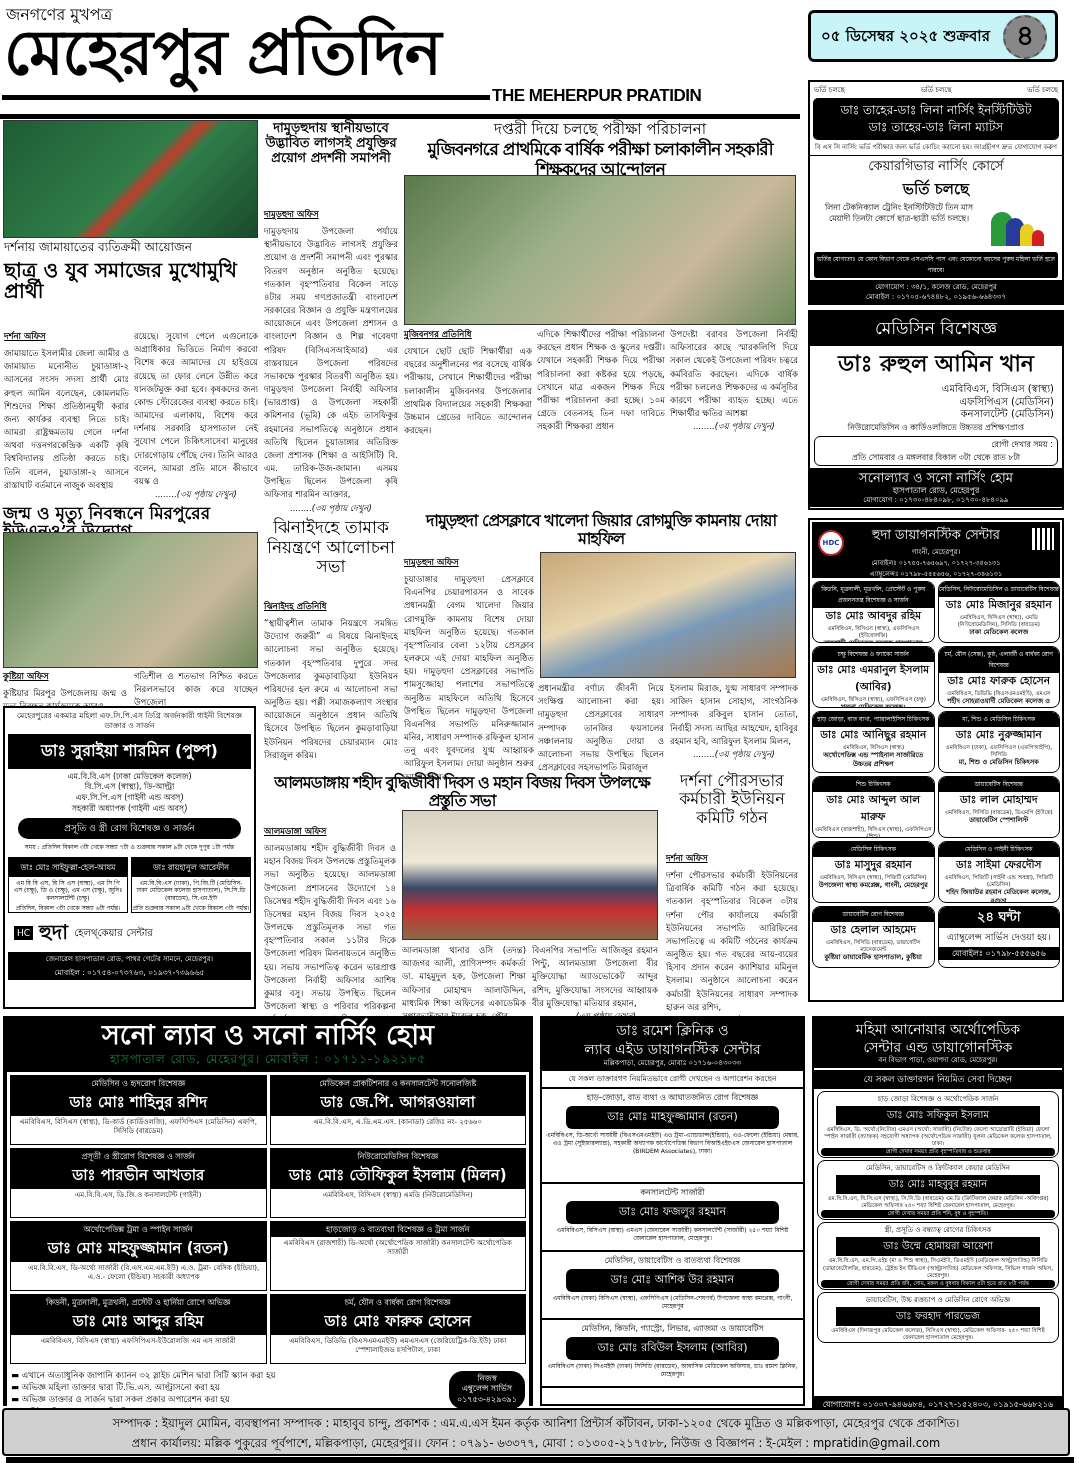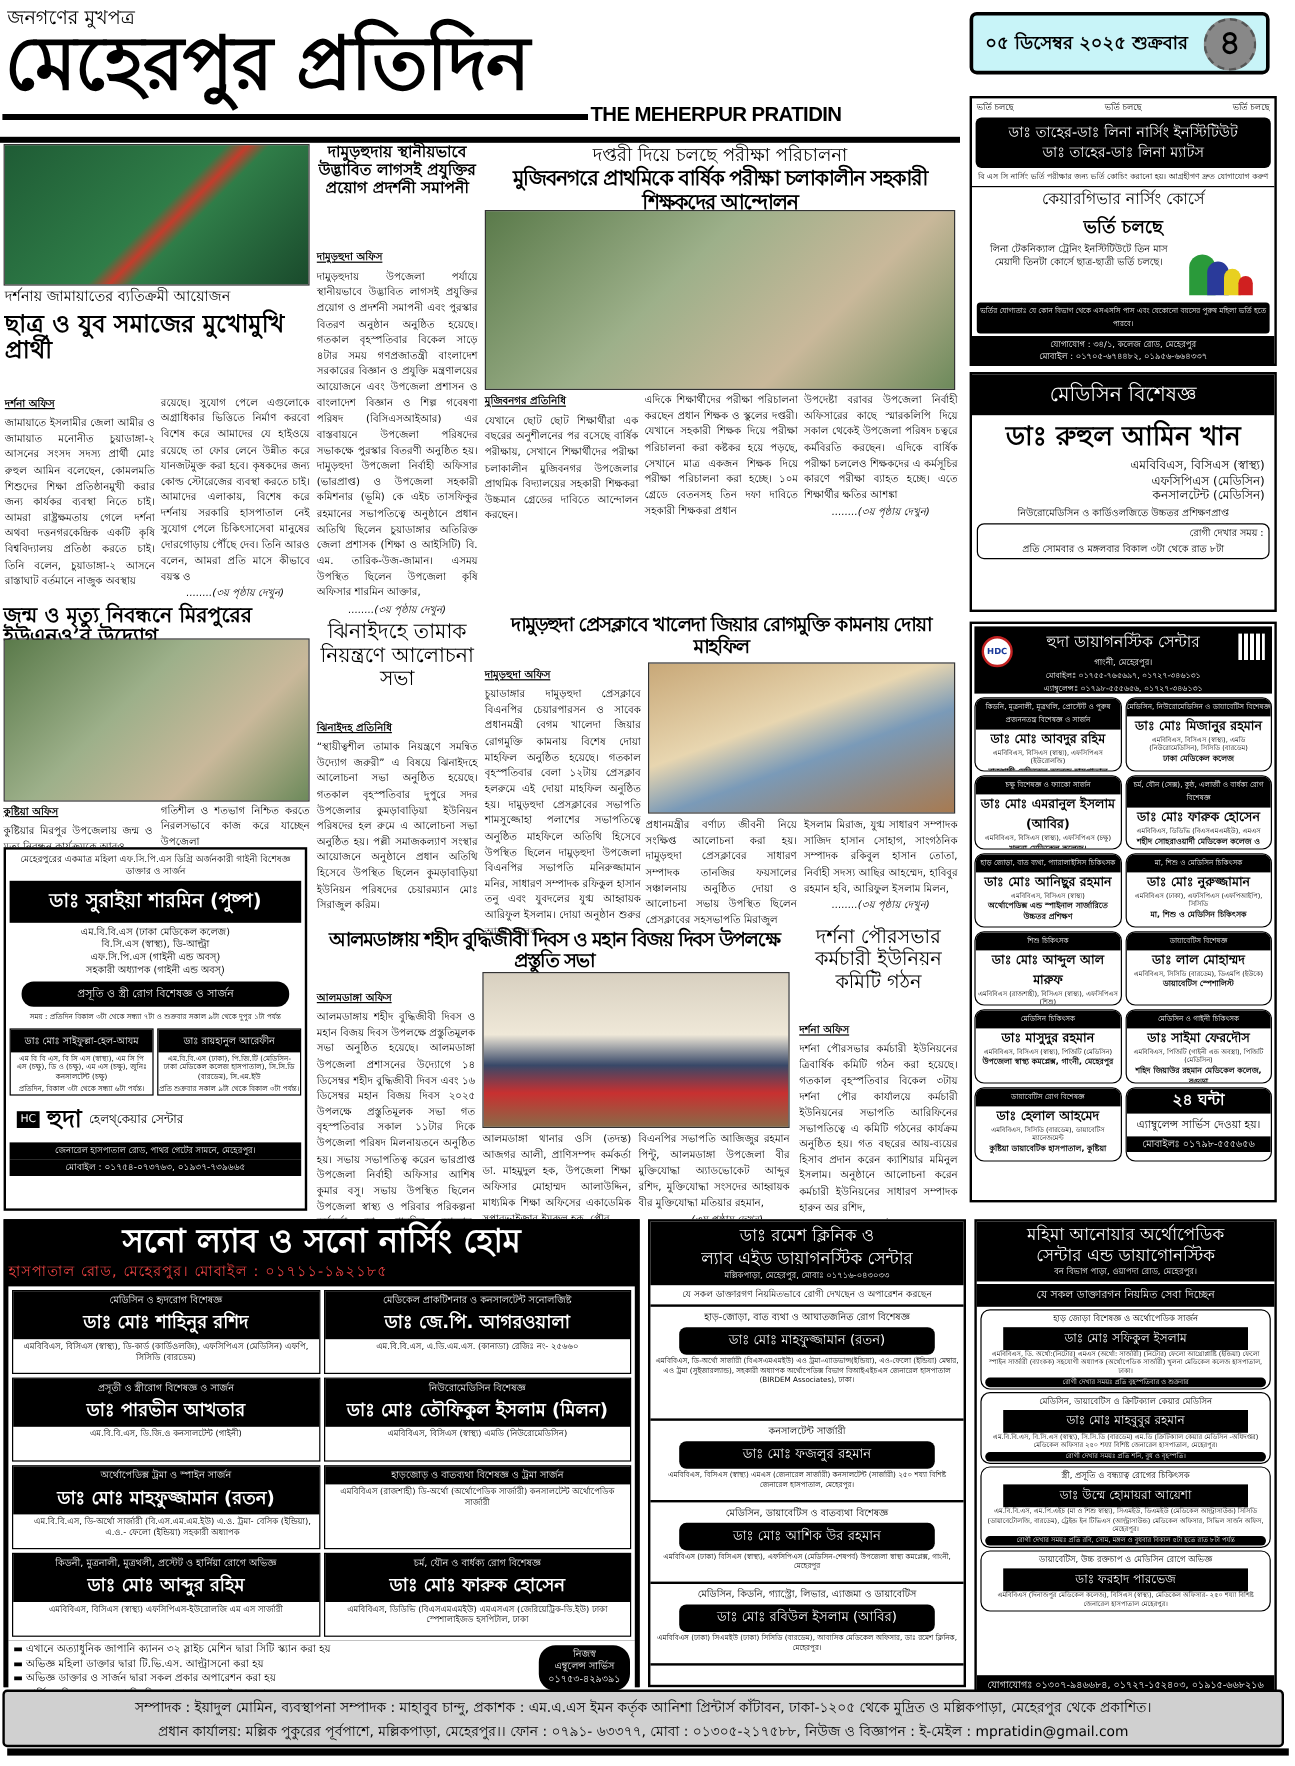--- a/index.html
+++ b/index.html
@@ -196,20 +196,25 @@
   <div id="med-degs" style="font-size:10px;text-align:right;padding-right:8px;line-height:1.25">
       <div>এমবিবিএস, বিসিএস (স্বাস্থ্য)</div>
       <div>এফসিপিএস (মেডিসিন)</div>
       <div>কনসালটেন্ট (মেডিসিন)</div>
     </div>
   <div style="font-size:8px;text-align:center">নিউরোমেডিসিন ও কার্ডিওলজিতে উচ্চতর প্রশিক্ষণপ্রাপ্ত</div>
   <div style="border:1px solid #000;border-radius:6px;margin:2px 4px;padding:1px 4px;font-size:8px">
     <div style="text-align:right">রোগী দেখার সময় :</div>
     <div style="text-align:center">প্রতি সোমবার ও মঙ্গলবার বিকাল ৩টা থেকে রাত ৮টা</div>
   </div>
+  <div class="blk" style="text-align:center;padding:2px 0;line-height:1.25">
+    <div style="font-size:13px">সনোল্যাব ও সনো নার্সিং হোম</div>
+    <div style="font-size:8px">হাসপাতাল রোড, মেহেরপুর</div>
+    <div style="font-size:7px">যোগাযোগ : ০১৭৩০-৪৮৪০৯৮, ০১৭৩০-৪৮৪০৯৯</div>
+  </div>
 </div>
 
 <div class="abs ad" style="left:808px;top:518px;width:256px;height:484px;padding:2px">
   <div class="blk" style="height:56px;position:relative;text-align:center;padding-top:3px">
     <span style="position:absolute;left:6px;top:8px;width:26px;height:26px;border-radius:50%;background:#fff;color:#1a3a9a;font-size:7px;font-weight:bold;display:flex;align-items:center;justify-content:center;border:2px solid #c02020">HDC</span>
     <span style="position:absolute;right:6px;top:6px;width:22px;height:22px;background:repeating-linear-gradient(90deg,#fff 0 3px,#000 3px 5px)"></span>
     <div style="font-size:13px">হুদা ডায়াগনস্টিক সেন্টার</div>
     <div style="font-size:7px">গাংনী, মেহেরপুর।</div>
     <div style="font-size:6.5px">মোবাইলঃ ০১৭৫৫-৭৬৫৬৯৭, ০১৭২৭-৩৪৬১৩১</div>
     <div style="font-size:6.5px">এ্যাম্বুলেন্সঃ ০১৭৯৮-৫৫৫৬৫৬, ০১৭২৭-৩৪৬১৩১</div>
@@ -283,21 +288,21 @@
       <div class="rbox" style="height: 62px; text-align: center;">
         <div class="blk" style="font-size: 13px; font-weight: bold;">২৪ ঘন্টা</div>
         <div style="font-size: 9px; padding: 2px;">এ্যাম্বুলেন্স সার্ভিস দেওয়া হয়।</div>
         <div class="blk" style="font-size: 8px;">মোবাইলঃ ০১৭৯৮-৫৫৫৬৫৬</div>
       </div>
     </div>
 </div>
 
 <div class="abs ad" style="left:3px;top:1016px;width:530px;height:390px;background:#000;padding:2px">
   <div style="color:#fff;font-size:27px;text-align:center;font-weight:bold;line-height:1.1">সনো ল্যাব ও সনো নার্সিং হোম</div>
-  <div style="color:#ef4444;font-size:12px;letter-spacing:1px">হাসপাতাল রোড, মেহেরপুর। মোবাইল : ০১৭১১-১৯২১৮৫</div>
+  <div style="color:#15803d;font-size:12px;text-align:center;letter-spacing:1px">হাসপাতাল রোড, মেহেরপুর। মোবাইল : ০১৭১১-১৯২১৮৫</div>
   <div id="sono-grid" style="display:grid;grid-template-columns:1fr 1fr;gap:3px;background:#fff;padding:3px;margin-top:2px">
       <div style="border: 1px solid rgb(0, 0, 0);">
         <div class="blk" style="text-align: center; padding: 1px 0px;">
           <div style="font-size: 8px;">মেডিসিন ও হৃদরোগ বিশেষজ্ঞ</div>
           <div style="font-size: 15px; font-weight: bold;">ডাঃ মোঃ শাহিনুর রশিদ</div>
         </div>
         <div class="doc-deg" style="font-size: 7px; padding: 2px; height: 28px;">এমবিবিএস, বিসিএস (স্বাস্থ্য), ডি-কার্ড (কার্ডিওলজি), এফসিপিএস (মেডিসিন) এফপি, সিসিডি (বারডেম)</div>
       </div>
       <div style="border: 1px solid rgb(0, 0, 0);">
         <div class="blk" style="text-align: center; padding: 1px 0px;">

